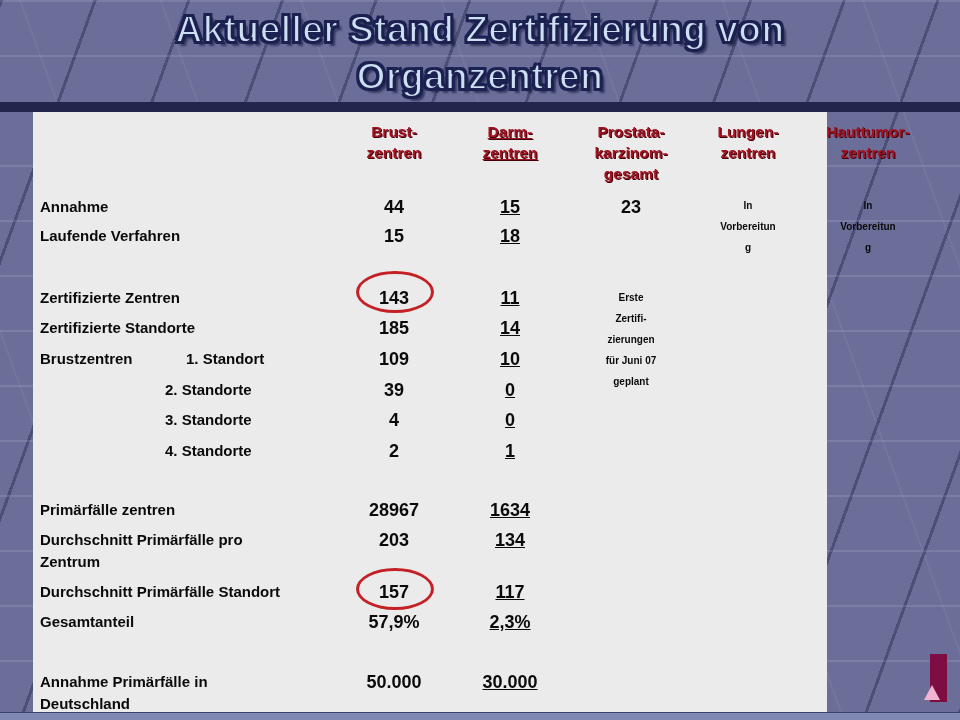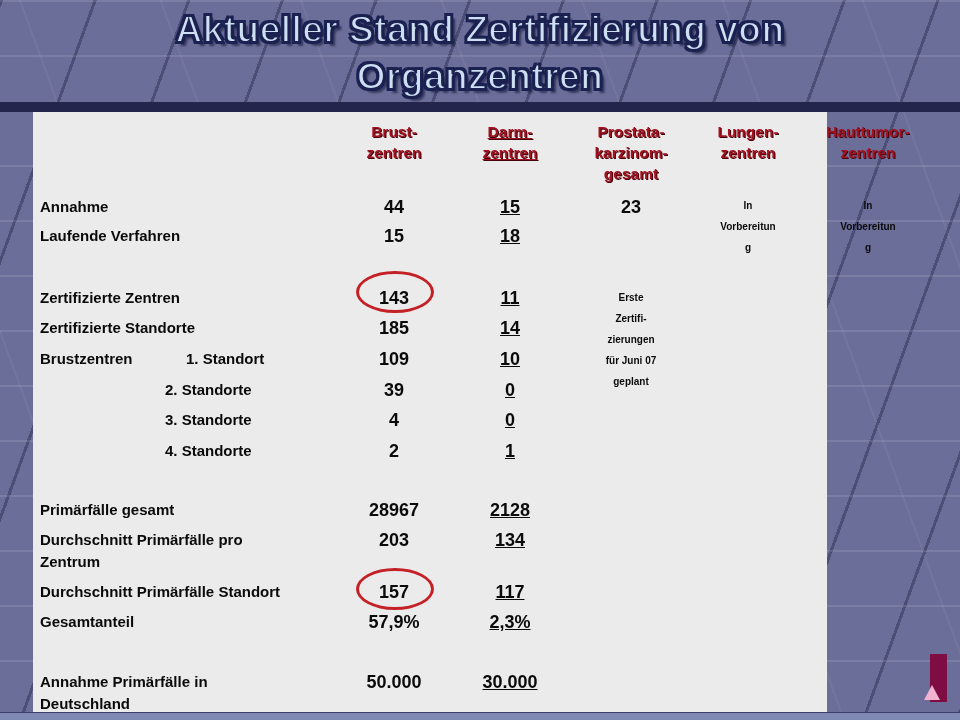--- a/index.html
+++ b/index.html
@@ -173,23 +173,23 @@
     <div class="cell c1">0</div>
   </div>
 
   <div class="row" style="top:328px;">
     <div class="sublbl" style="left:132px;">4. Standorte</div>
     <div class="cell c0">2</div>
     <div class="cell c1">1</div>
   </div>
 
   <div class="row" style="top:387px;">
-    <div class="lbl">Primärfälle gesamt</div>
+    <div class="lbl">Primärfälle zentren</div>
     <div class="cell c0">28967</div>
-    <div class="cell c1">2128</div>
+    <div class="cell c1">1634</div>
   </div>
 
   <div class="row" style="top:417px;">
     <div class="lbl pre">Durchschnitt Primärfälle pro
 Zentrum</div>
     <div class="cell c0">203</div>
     <div class="cell c1">134</div>
   </div>
 
   <div class="row" style="top:469px;">

